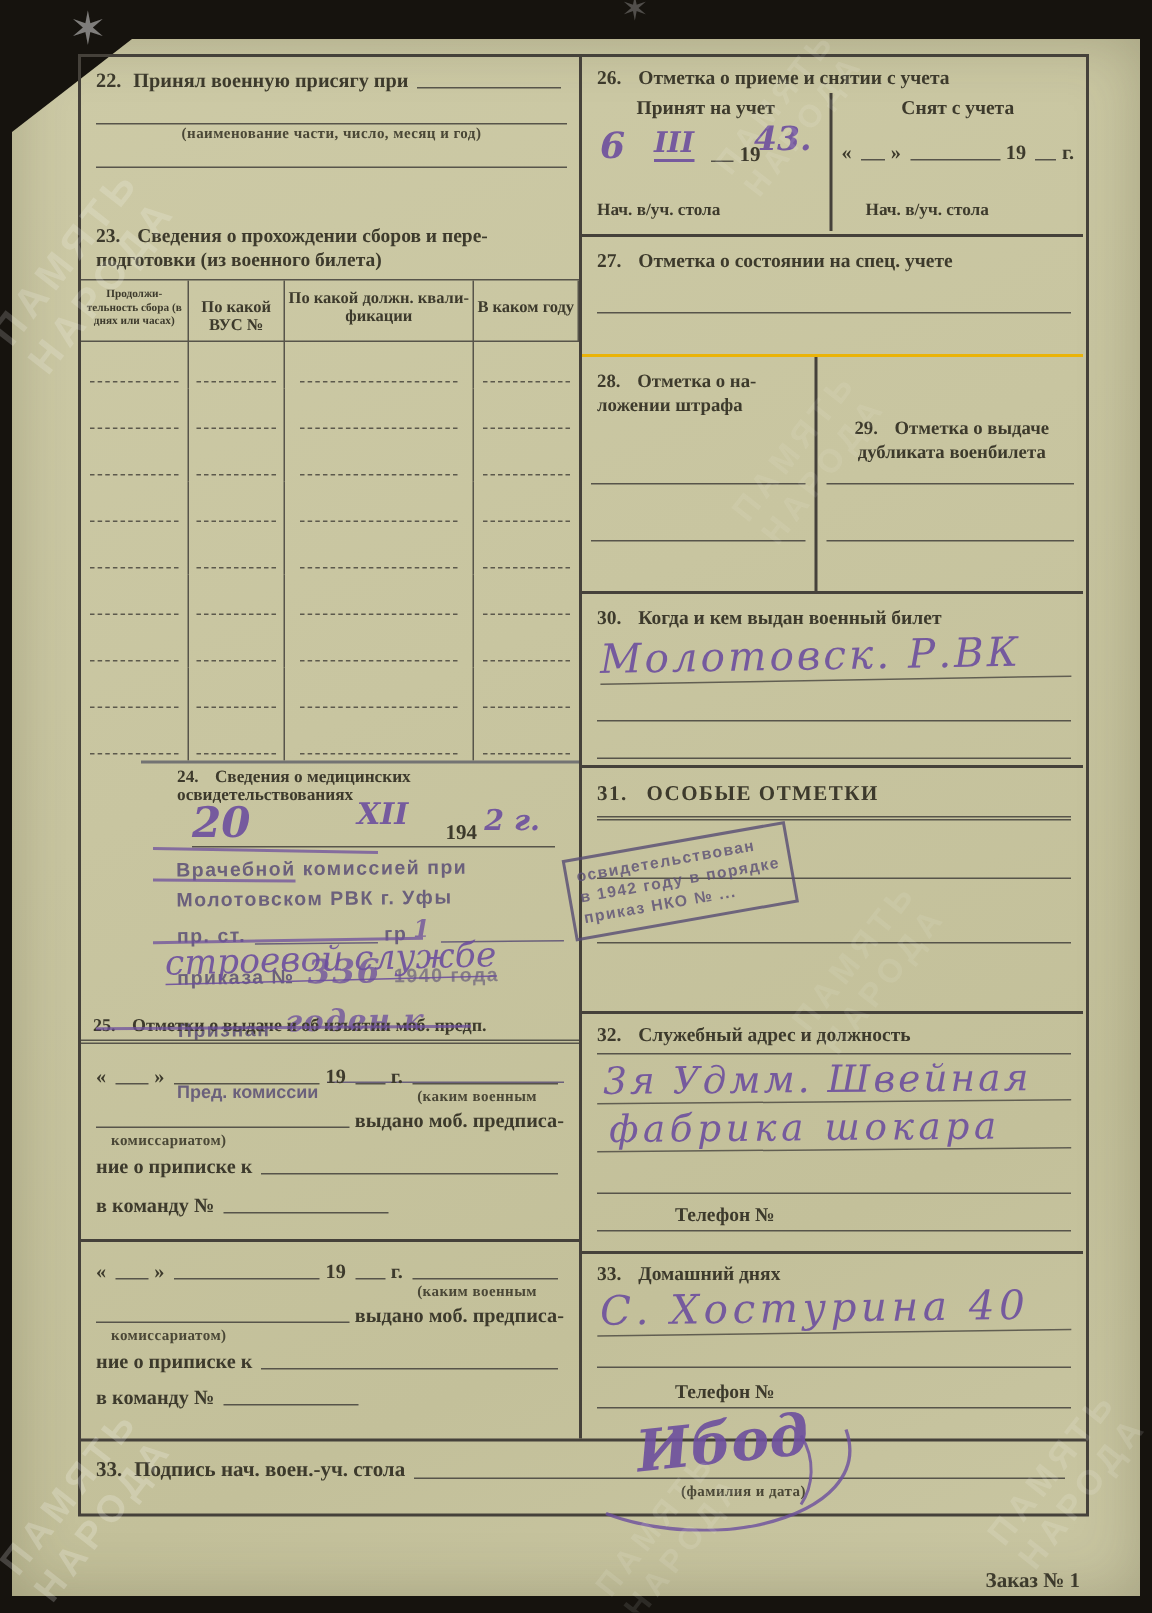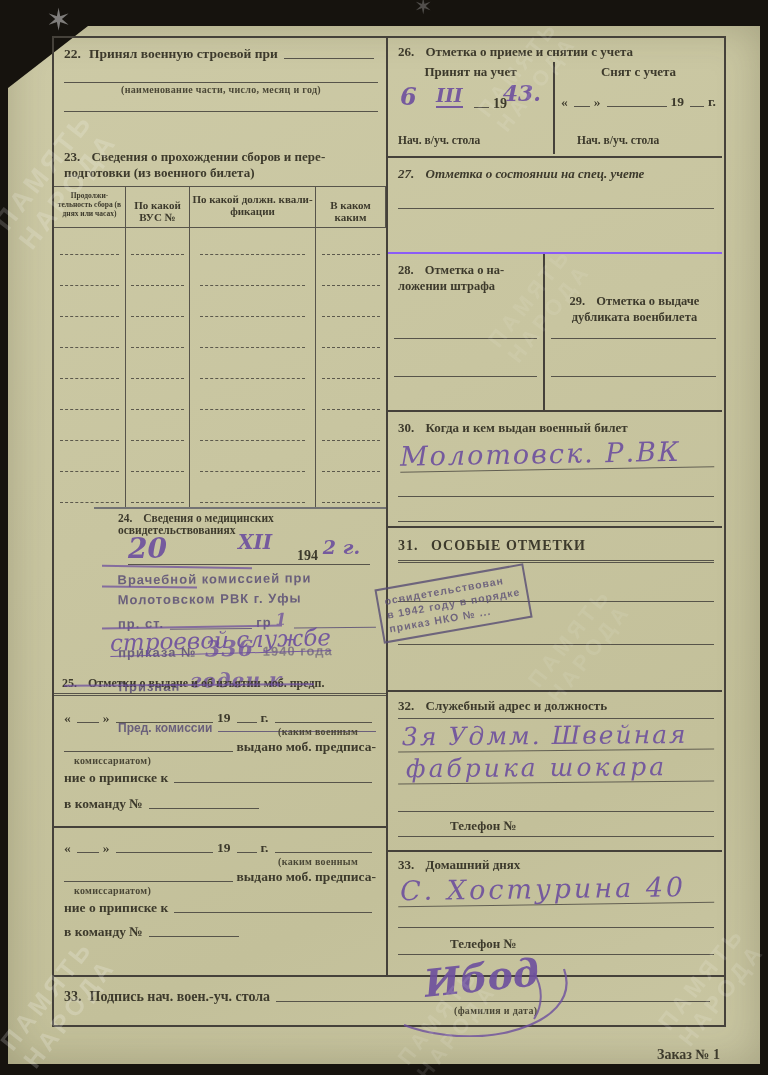--- a/index.html
+++ b/index.html
@@ -85,40 +85,40 @@
 </div>
 
 <div class="form">
   <div class="cols">
 
     <div class="col-l">
 
       <div class="sec" style="height:106px;padding:8px 8px 0 10px;">
         <div class="flexline print" style="font-size:13.5px;">
           <span class="num">22.</span>
-          <span>Принял военную строевой при</span>
+          <span>Принял военную присягу при</span>
           <span class="fill"></span>
         </div>
         <div class="rule" style="margin-top:20px;"></div>
         <div class="hint" style="text-align:center;margin-top:1px;">(наименование части, число, месяц и год)</div>
         <div class="rule" style="margin-top:16px;"></div>
       </div>
 
       <div class="sec rule" style="padding:5px 6px 4px 10px;">
         <div class="print" style="font-size:13px;line-height:1.25;">
           <span class="num">23.</span>
           <span>Сведения о прохождении сборов и пере­подготовки (из военного билета)</span>
         </div>
       </div>
 
       <div class="t23">
         <div class="hc" style="font-size:7.5px;line-height:1.25;">Продолжи­тельность сбора (в днях или часах)</div>
         <div class="hc" style="font-size:11px;padding-top:12px;">По какой ВУС №</div>
         <div class="hc" style="font-size:11px;padding-top:6px;">По какой должн. квали­фикации</div>
-        <div class="hc" style="font-size:11px;padding-top:12px;">В каком каким</div>
+        <div class="hc" style="font-size:11px;padding-top:12px;">В каком году</div>
         <div class="c"></div>
           <div class="c"></div>
           <div class="c"></div>
           <div class="c"></div>
         <div class="c"></div>
           <div class="c"></div>
           <div class="c"></div>
           <div class="c"></div>
         <div class="c"></div>
           <div class="c"></div>
@@ -175,21 +175,21 @@
             <span>приказа №</span>
             <span class="hw" style="font-size:22px;font-weight:bold;margin:0 4px;">336</span>
             <span style="opacity:.7;">1940 года</span>
           </div>
           <div style="display:flex;align-items:flex-end;">
             <span>Признан</span>
             <span class="hw" style="font-size:20px;margin-left:10px;">годен к</span>
           </div>
         </div>
         <div class="hw" style="position:absolute;left:16px;top:118px;font-size:23px;border-bottom:1.5px solid #6d4f9e;transform:rotate(-1.5deg);z-index:5;">строевой службе</div>
-        <div class="stamp" style="display:flex;align-items:flex-end;font-size:12px;margin-top:26px;">
+        <div class="stamp" style="display:flex;align-items:flex-start;font-size:12px;margin-top:26px;">
           <span>Пред. комиссии</span>
           <span class="fill" style="border-color:#5b4f76;"></span>
         </div>
         <div class="strike" style="left:8px;top:57px;width:150px;transform:rotate(1deg);"></div>
         <div class="strike" style="left:8px;top:77px;width:95px;transform:rotate(.5deg);"></div>
         <div class="strike" style="left:8px;top:117px;width:180px;transform:rotate(-1deg);"></div>
       </div>
 
       <div class="sec drule" style="height:22px;padding:2px 6px 0 8px;">
         <div class="print" style="font-size:12px;white-space:nowrap;">
@@ -282,21 +282,21 @@
               <span class="fill"></span>
               <span>19</span>
               <span class="fill" style="max-width:14px;"></span>
               <span>г.</span>
             </div>
             <div class="clerk" style="position:absolute;bottom:8px;left:22px;">Нач. в/уч. стола</div>
           </div>
         </div>
       </div>
 
-      <div class="sec" style="height:96px;border-bottom:2px solid #8b5cf6;padding:8px 8px 0 10px;font-style:italic;">
+      <div class="sec" style="height:80px;border-bottom:2px solid #eab308;padding:8px 8px 0 10px;">
         <div class="print" style="font-size:13px;">
           <span class="num">27.</span>
           <span>Отметка о состоянии на спец. учете</span>
         </div>
         <div class="rule" style="margin-top:26px;"></div>
       </div>
 
       <div class="sec" style="height:158px;border-bottom:2px solid #45413a;display:flex;">
         <div style="width:47%;border-right:2px solid #45413a;padding:8px 6px 0 10px;box-sizing:border-box;position:relative;">
           <div class="print" style="font-size:12.5px;line-height:1.3;">

